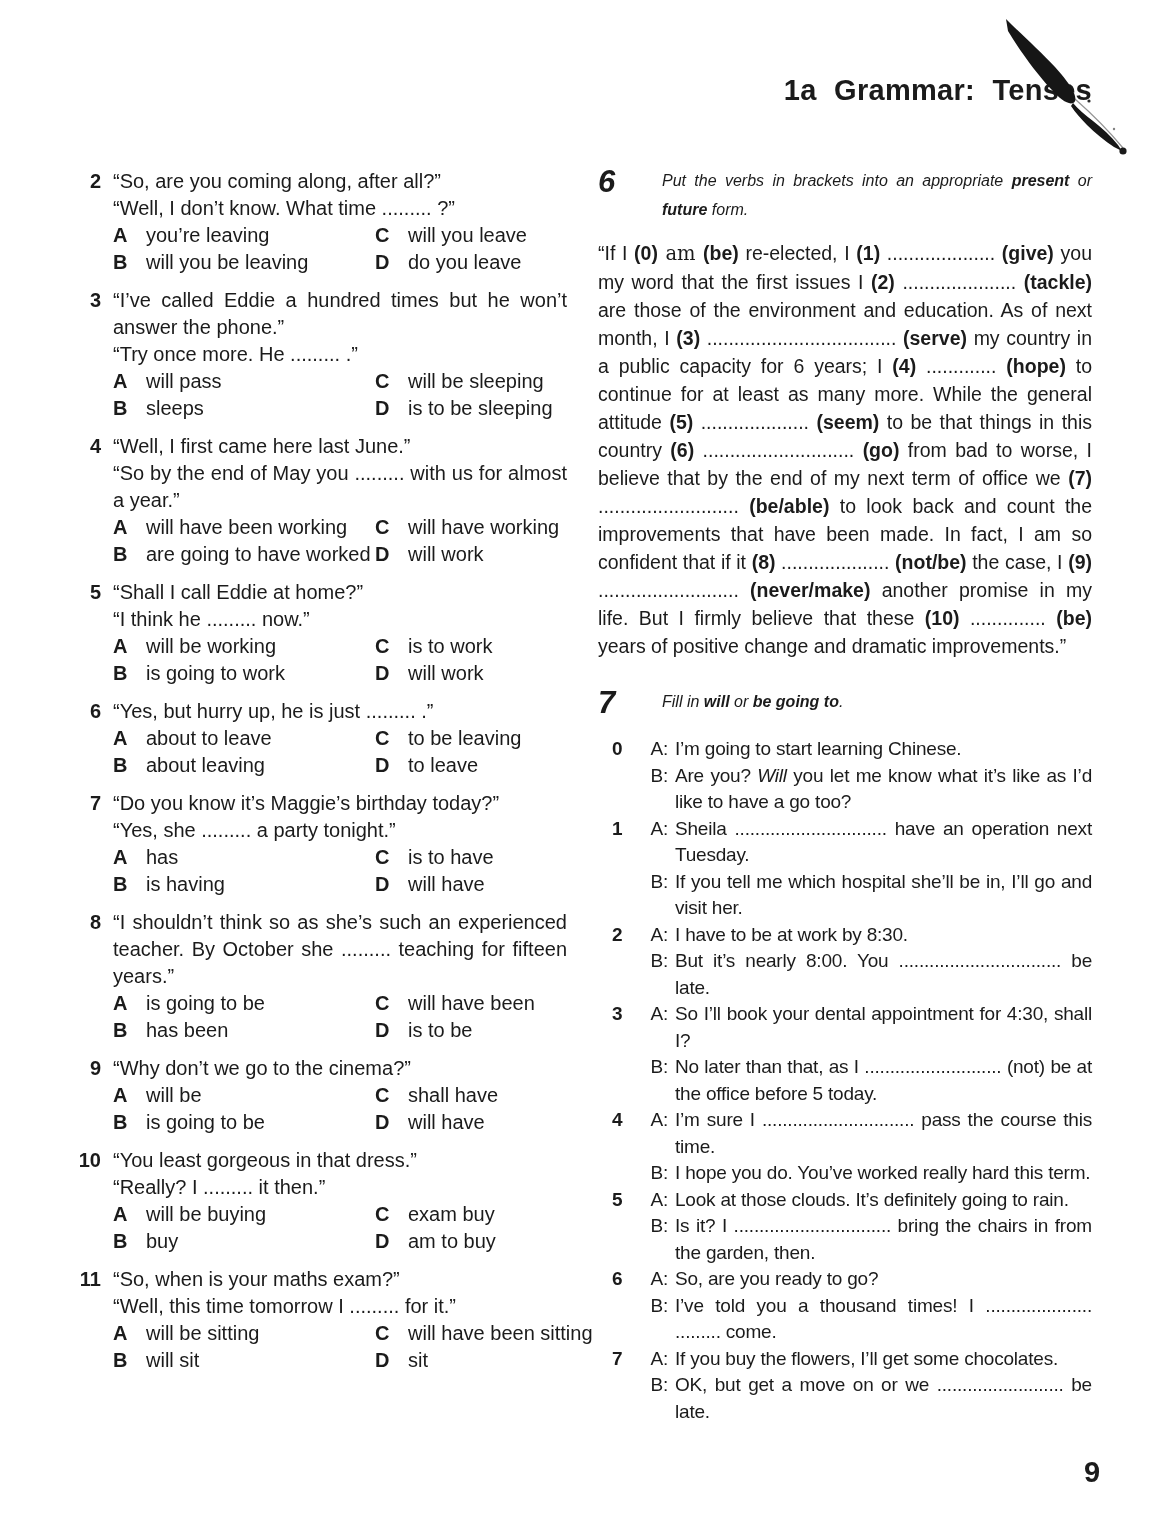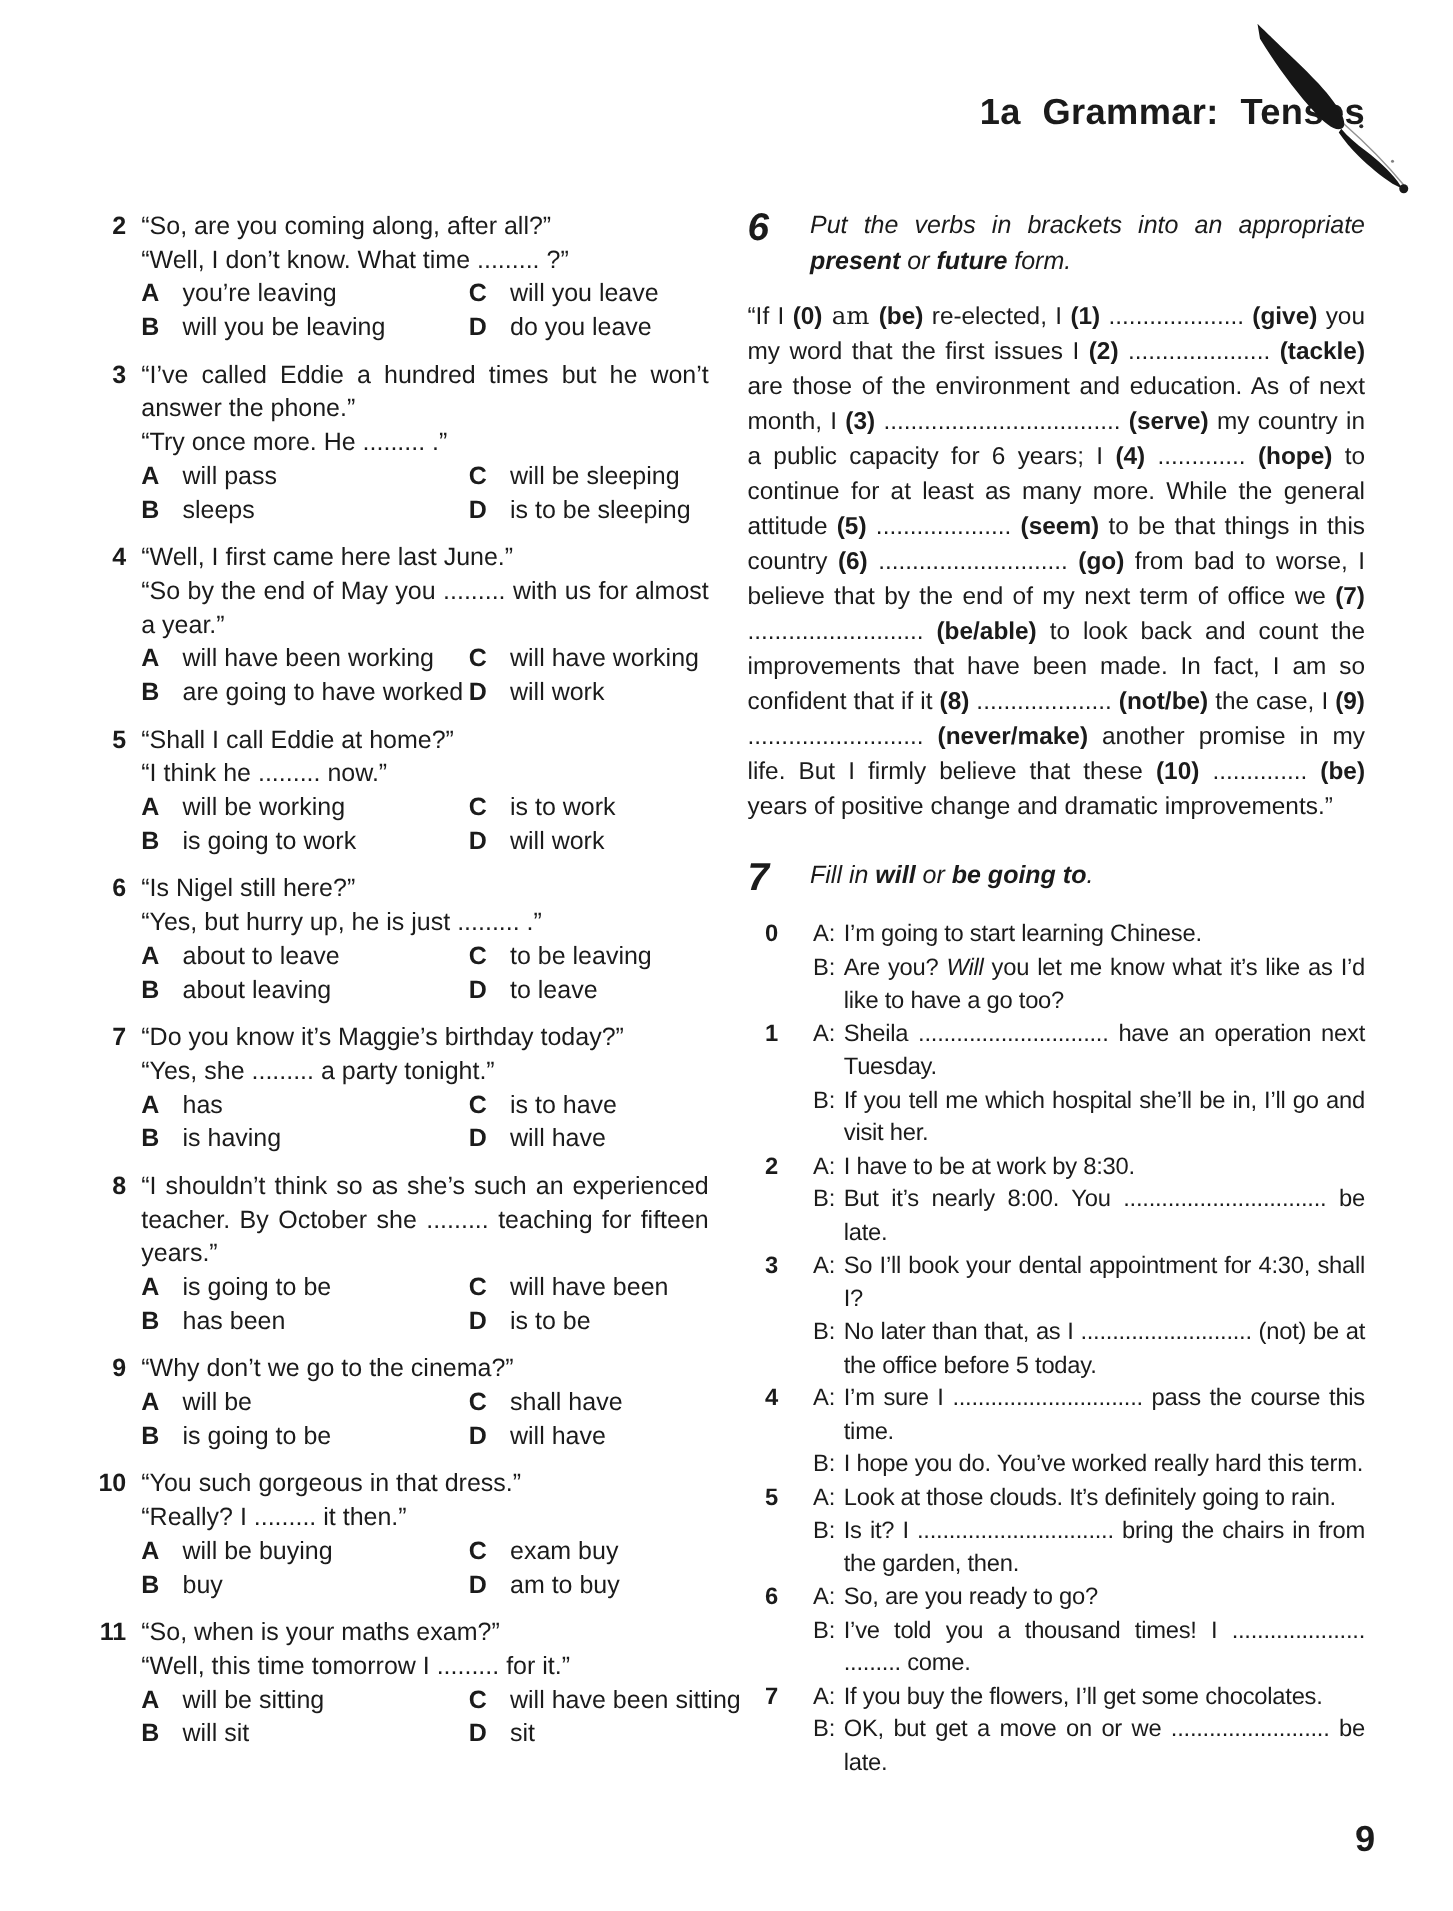--- a/index.html
+++ b/index.html
@@ -19,21 +19,21 @@
   .prompt{margin:0;text-align:justify;}
   .optrow{display:flex;}
   .opt{display:flex;white-space:nowrap;}
   .optl{flex:none;width:262px;}
   .optr{flex:1;min-width:0;}
   .ol{flex:none;width:33px;font-weight:700;}
   
   .col-right{position:absolute;left:598px;top:166px;width:494px;font-size:19.5px;line-height:28px;}
   .exh{display:flex;}
   .exnum{flex:none;width:40px;font-size:31px;line-height:32px;font-weight:700;font-style:italic;margin-right:10px;}
-  .exinstr{flex:1;font-style:italic;font-size:20px;line-height:29px;text-align:justify;}
+  .exinstr{flex:1;font-style:italic;font-size:16px;line-height:29px;text-align:justify;margin-left:14px;}
   .exinstr b{font-weight:700;}
   .fillpara{margin:15px 0 0 0;text-align:justify;}
   .fillpara b{font-weight:700;}
   .ans{font-family:"DejaVu Serif",serif;}
   .ex7h{margin-top:27px;}
   .dialogues{margin-top:17px;font-size:19px;line-height:26.5px;letter-spacing:-.2px;}
   .dlg{display:flex;}
   .dnum{flex:none;width:32px;padding-left:14px;box-sizing:border-box;font-weight:700;}
   .dbody{flex:1;min-width:0;}
   .dline{display:flex;}
@@ -171,21 +171,20 @@
               <span class="ol">D</span>
               <span>will work</span>
             </div>
         </div>
       </div>
     </div>
 
     <div class="q">
       <div class="qnum">6</div>
       <div class="qbody">
-        <p class="prompt">“Is Nigel still here?”</p>
         <p class="prompt">“Yes, but hurry up, he is just ......... .”</p>
         <div class="optrow">
           <div class="opt optl">
               <span class="ol">A</span>
               <span>about to leave</span>
             </div>
           <div class="opt optr">
               <span class="ol">C</span>
               <span>to be leaving</span>
             </div>
@@ -281,21 +280,21 @@
               <span class="ol">D</span>
               <span>will have</span>
             </div>
         </div>
       </div>
     </div>
 
     <div class="q">
       <div class="qnum">10</div>
       <div class="qbody">
-        <p class="prompt">“You such gorgeous in that dress.”</p>
+        <p class="prompt">“You least gorgeous in that dress.”</p>
         <p class="prompt">“Really? I ......... it then.”</p>
         <div class="optrow">
           <div class="opt optl">
               <span class="ol">A</span>
               <span>will be buying</span>
             </div>
           <div class="opt optr">
               <span class="ol">C</span>
               <span>exam buy</span>
             </div>

